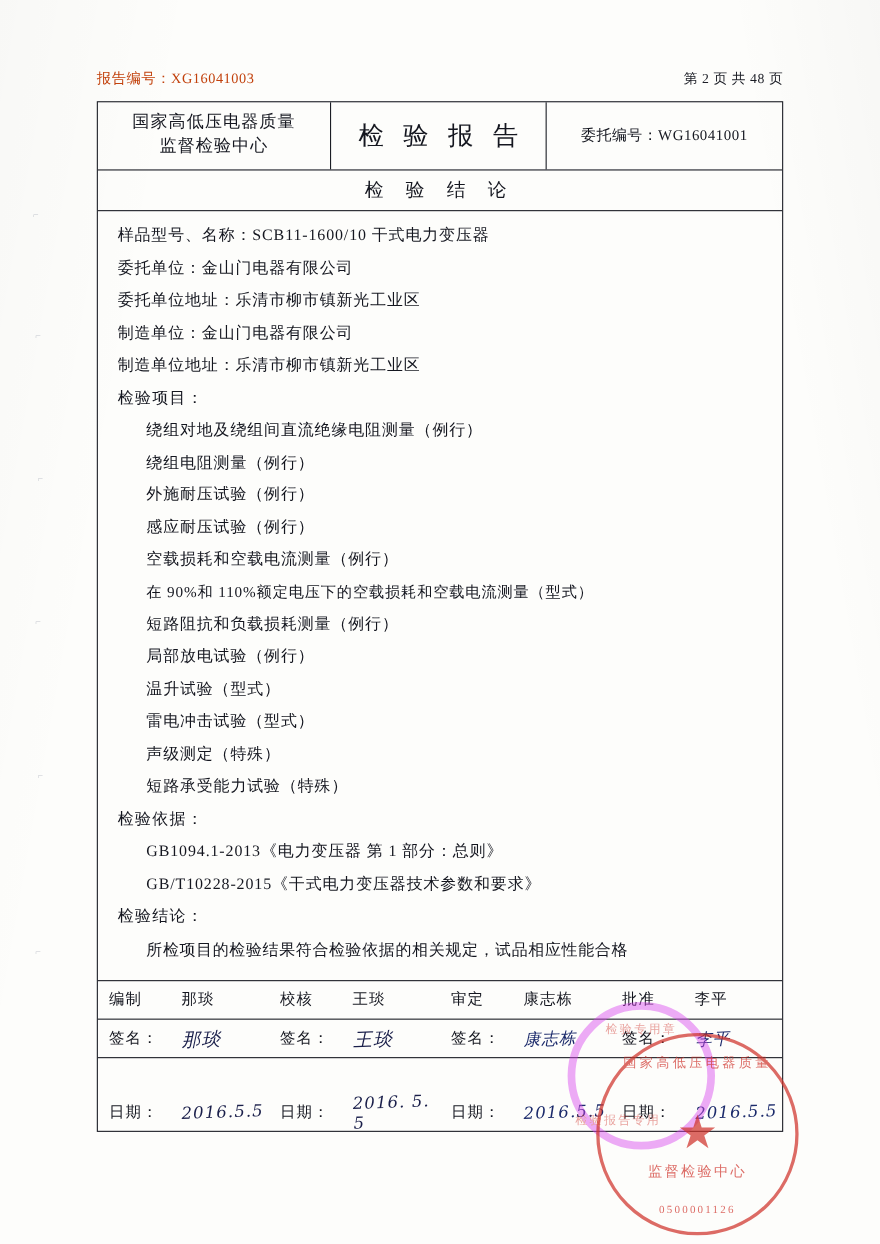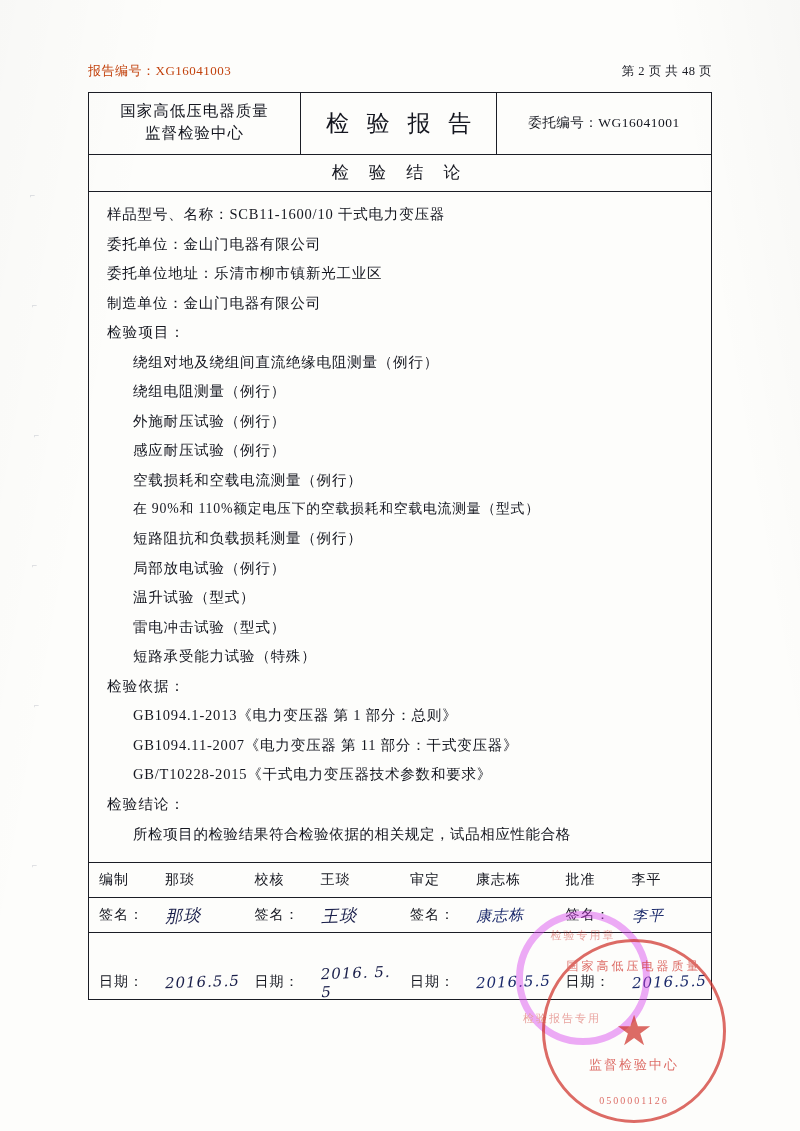--- a/index.html
+++ b/index.html
@@ -257,37 +257,38 @@
       <div class="cell" style="width:100%;">检 验 结 论</div>
     </div>
 
     <div class="row">
       <div style="width:100%;" class="body-block">
 
         <div class="line">样品型号、名称：SCB11-1600/10     干式电力变压器</div>
         <div class="line">委托单位：金山门电器有限公司</div>
         <div class="line">委托单位地址：乐清市柳市镇新光工业区</div>
         <div class="line">制造单位：金山门电器有限公司</div>
+        <div class="line">制造单位地址：乐清市柳市镇新光工业区</div>
 
         <div class="line head">检验项目：</div>
         <div class="line indent">绕组对地及绕组间直流绝缘电阻测量（例行）</div>
         <div class="line indent">绕组电阻测量（例行）</div>
         <div class="line indent">外施耐压试验（例行）</div>
         <div class="line indent">感应耐压试验（例行）</div>
         <div class="line indent">空载损耗和空载电流测量（例行）</div>
         <div class="line indent small">在 90%和 110%额定电压下的空载损耗和空载电流测量（型式）</div>
         <div class="line indent">短路阻抗和负载损耗测量（例行）</div>
         <div class="line indent">局部放电试验（例行）</div>
         <div class="line indent">温升试验（型式）</div>
         <div class="line indent">雷电冲击试验（型式）</div>
+        <div class="line indent">声级测定（特殊）</div>
         <div class="line indent">短路承受能力试验（特殊）</div>
 
         <div class="line head">检验依据：</div>
         <div class="line indent">GB1094.1-2013《电力变压器  第 1 部分：总则》</div>
-        <div class="line indent">GB1094.11-2007《电力变压器  第 11 部分：干式变压器》</div>
         <div class="line indent">GB/T10228-2015《干式电力变压器技术参数和要求》</div>
 
         <div class="line head">检验结论：</div>
         <div class="concl-text">所检项目的检验结果符合检验依据的相关规定，试品相应性能合格</div>
       </div>
     </div>
 
     <div class="row">
       <div class="sig" style="width:100%;">
 

